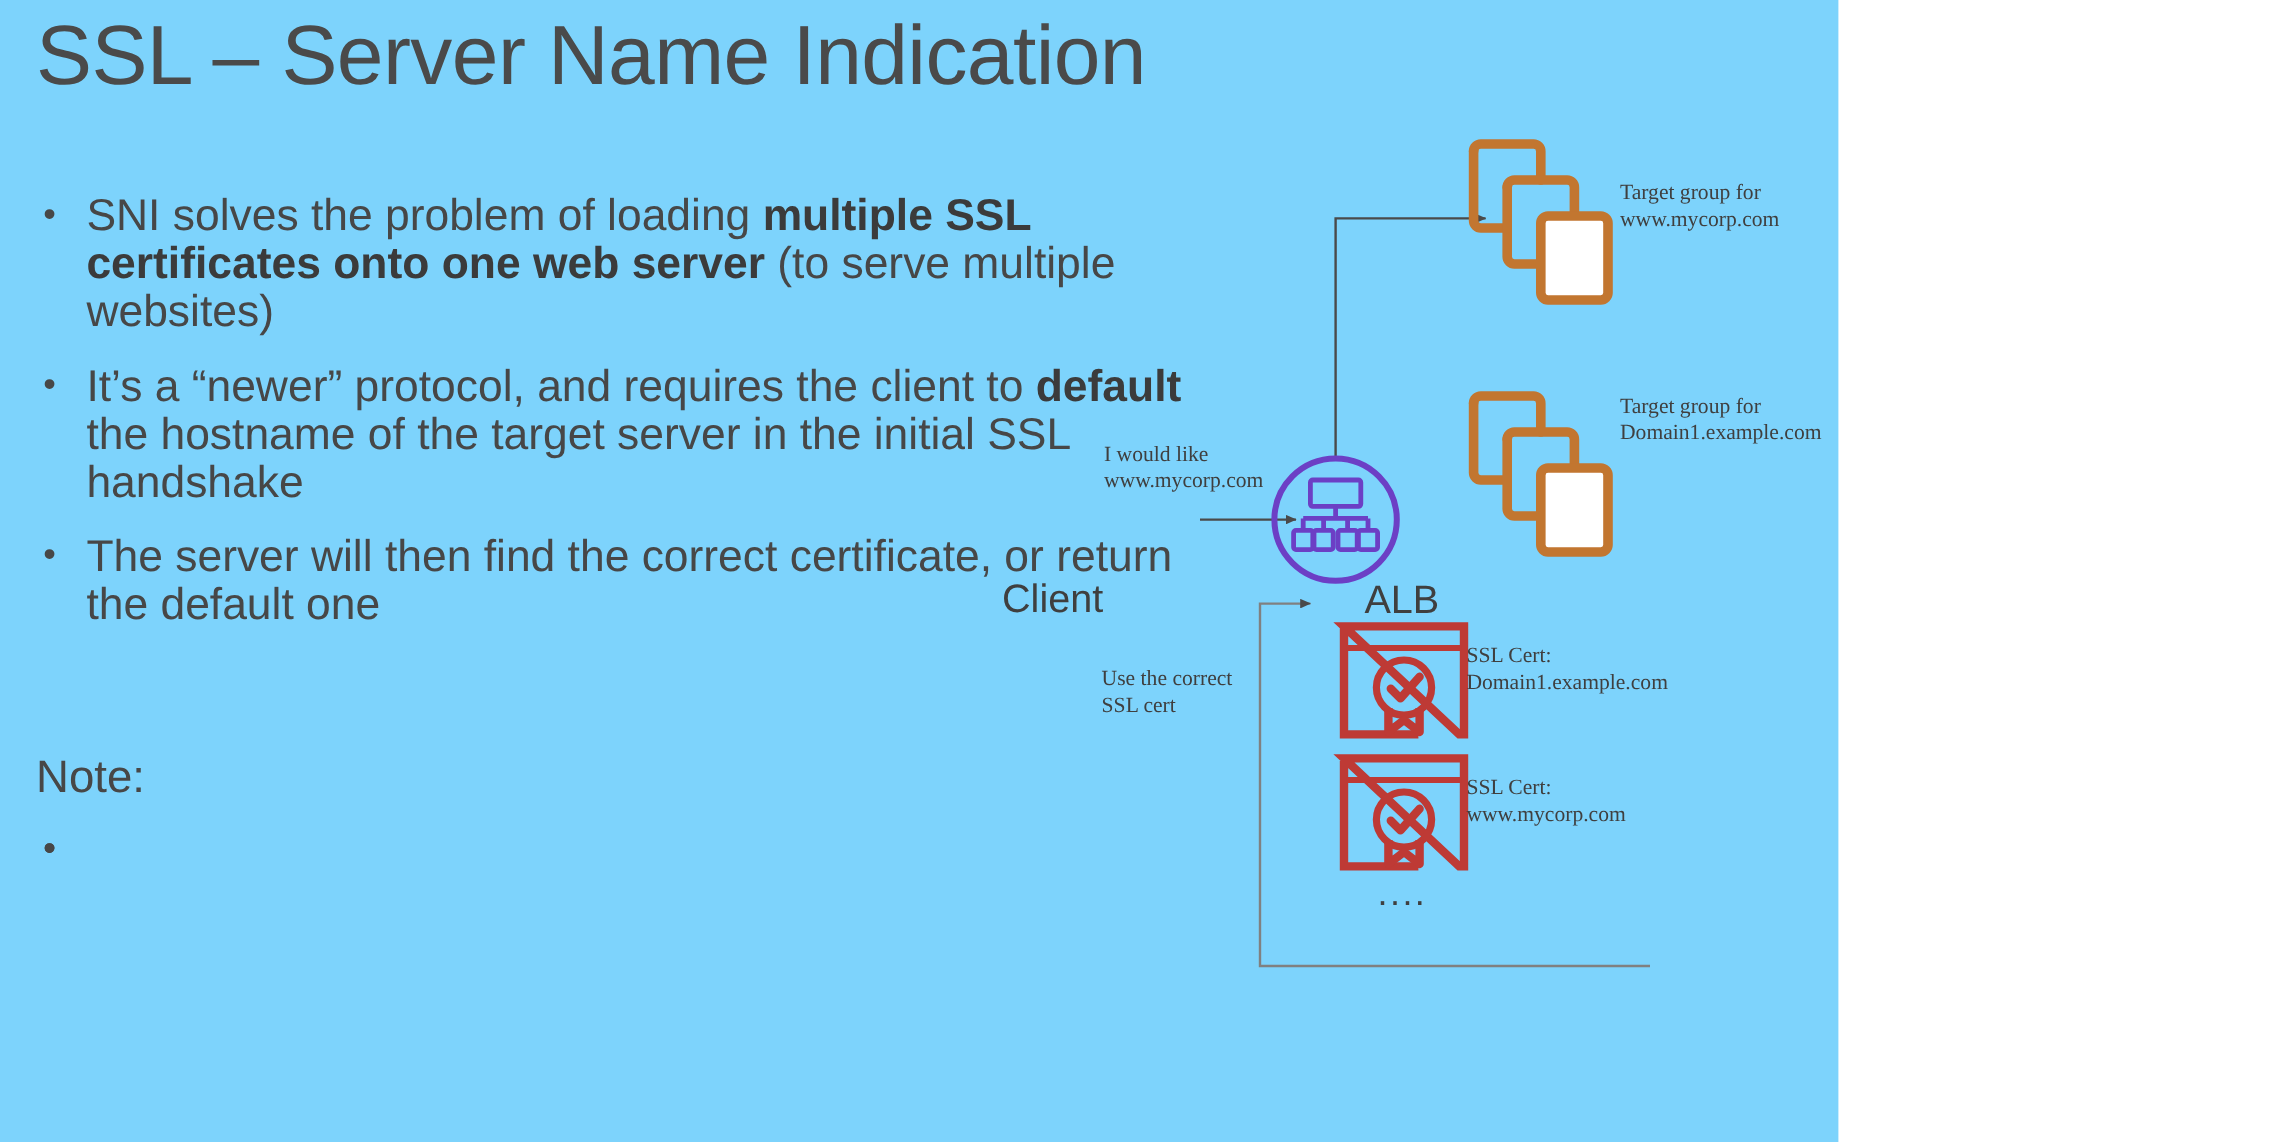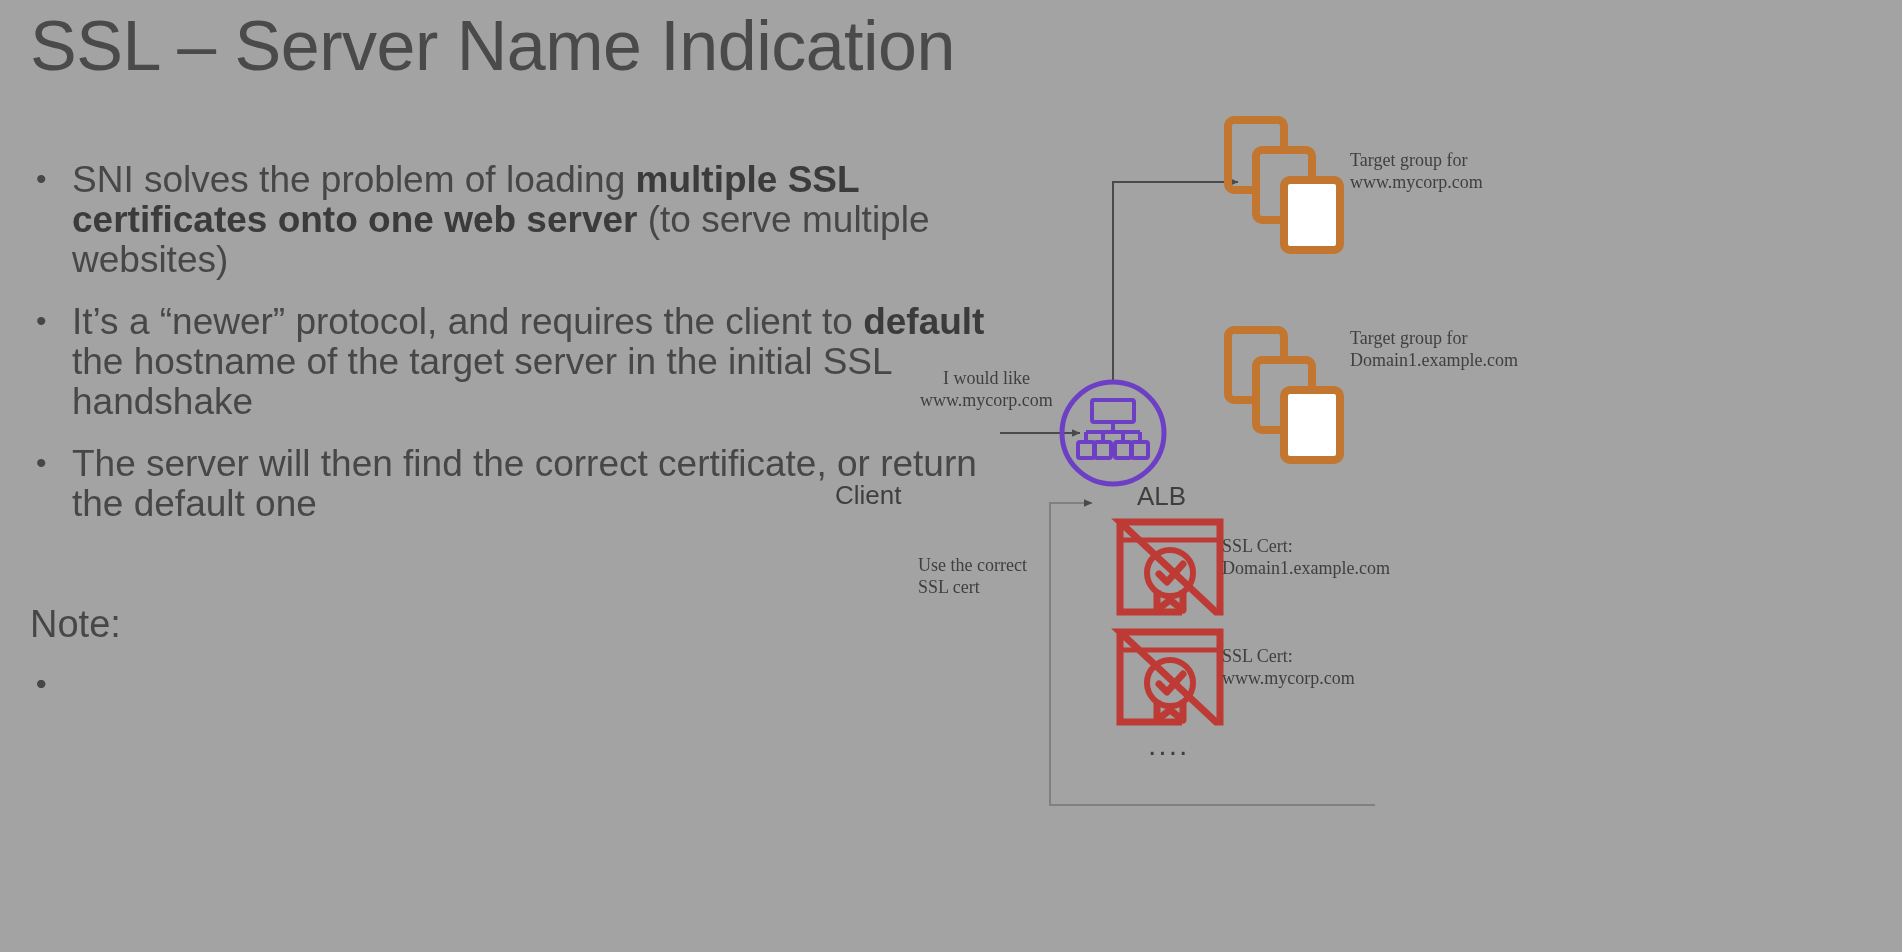--- a/index.html
+++ b/index.html
@@ -2,23 +2,23 @@
 <html><head>
 <meta charset="utf-8">
 <style>
   html, body {
     margin: 0;
     padding: 0;
     background: #ffffff;
   }
   #slide {
     position: relative;
-    width: 1902px;
+    width: 1532px;
     height: 952px;
-    background: #a3a3a3;
+    background: #7dd3fc;
     overflow: hidden;
     font-family: "Liberation Sans", sans-serif;
     color: #404040;
   }
 
   
   #slide-title {
     position: absolute;
     left: 30px;
     top: 8px;
@@ -58,21 +58,21 @@
   .bullet b {
     font-weight: 700;
     color: #3b3b3b;
     text-align: center;
   }
   #note-heading {
     font-size: 38px;
     line-height: 1.1;
     font-weight: 300;
     color: #474747;
-    margin-top: 80px;
+    margin-top: 104px;
     margin-bottom: 20px;
   }
   .bullet.note-bullet { margin-bottom: 20px; }
 
   
   #diagram {
     position: absolute;
     left: 1000px;
     top: 100px;
     width: 902px;
@@ -85,21 +85,21 @@
     font-family: Liberation Serif, serif;
     color: #3f3f3f;
     font-size: 18px;
     line-height: 1.22;
     white-space: pre-line;
   }
   .diag-node-label {
     position: absolute;
     font-family: "Liberation Sans", sans-serif;
     color: #3f3f3f;
-    font-size: 26px;
+    font-size: 33px;
     line-height: 1;
     white-space: nowrap;
   }
 </style>
 </head>
 <body>
 
 <div id="slide">
 
   <div id="slide-title">SSL – Server Name Indication</div>
@@ -201,21 +201,21 @@
       <g transform="translate(120,528)">
         <path d="M 0,4 L 0,94 L 62,94 M 96,94 L 100,94 L 100,4 L 0,4 Z" fill="none" stroke="#BE3A35" stroke-width="7" stroke-linejoin="miter"></path>
         <path d="M 2,22 L 98,22" stroke="#BE3A35" stroke-width="5"></path>
         <circle cx="50" cy="55" r="23" fill="none" stroke="#BE3A35" stroke-width="6"></circle>
         <path d="M 39,56 L 47,64 L 63,46" fill="none" stroke="#BE3A35" stroke-width="7" stroke-linecap="round" stroke-linejoin="round"></path>
         <path d="M 37,72 L 37,92 L 50,82 L 63,92 L 63,72" fill="none" stroke="#BE3A35" stroke-width="7" stroke-linejoin="round"></path>
       </g>
 
     </svg>
 
-    <div class="diag-label" style="left:-80px; top:268px;text-align:center;">I would like
+    <div class="diag-label" style="left:-80px; top:268px;">I would like
 www.mycorp.com</div>
 
     <div class="diag-node-label" style="left:-165px; top:382px;">Client</div>
 
     <div class="diag-node-label" style="left:92px; top:383px;margin-left:45px;">ALB</div>
 
     <div class="diag-label" style="left:350px; top:50px;">Target group for
 www.mycorp.com</div>
 
     <div class="diag-label" style="left:350px; top:228px;">Target group for

